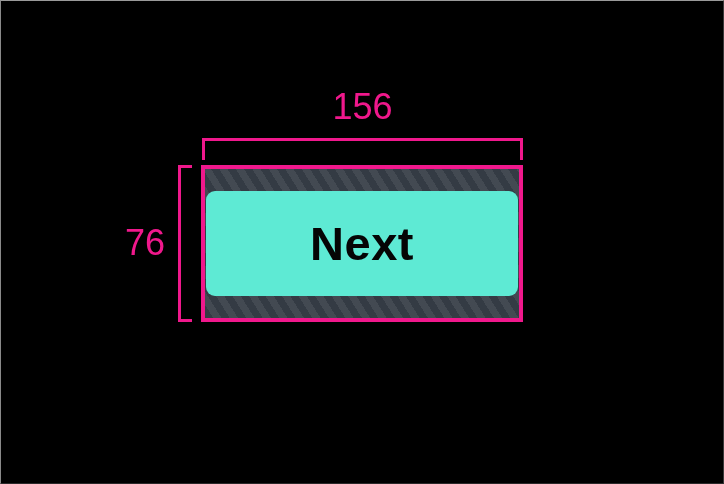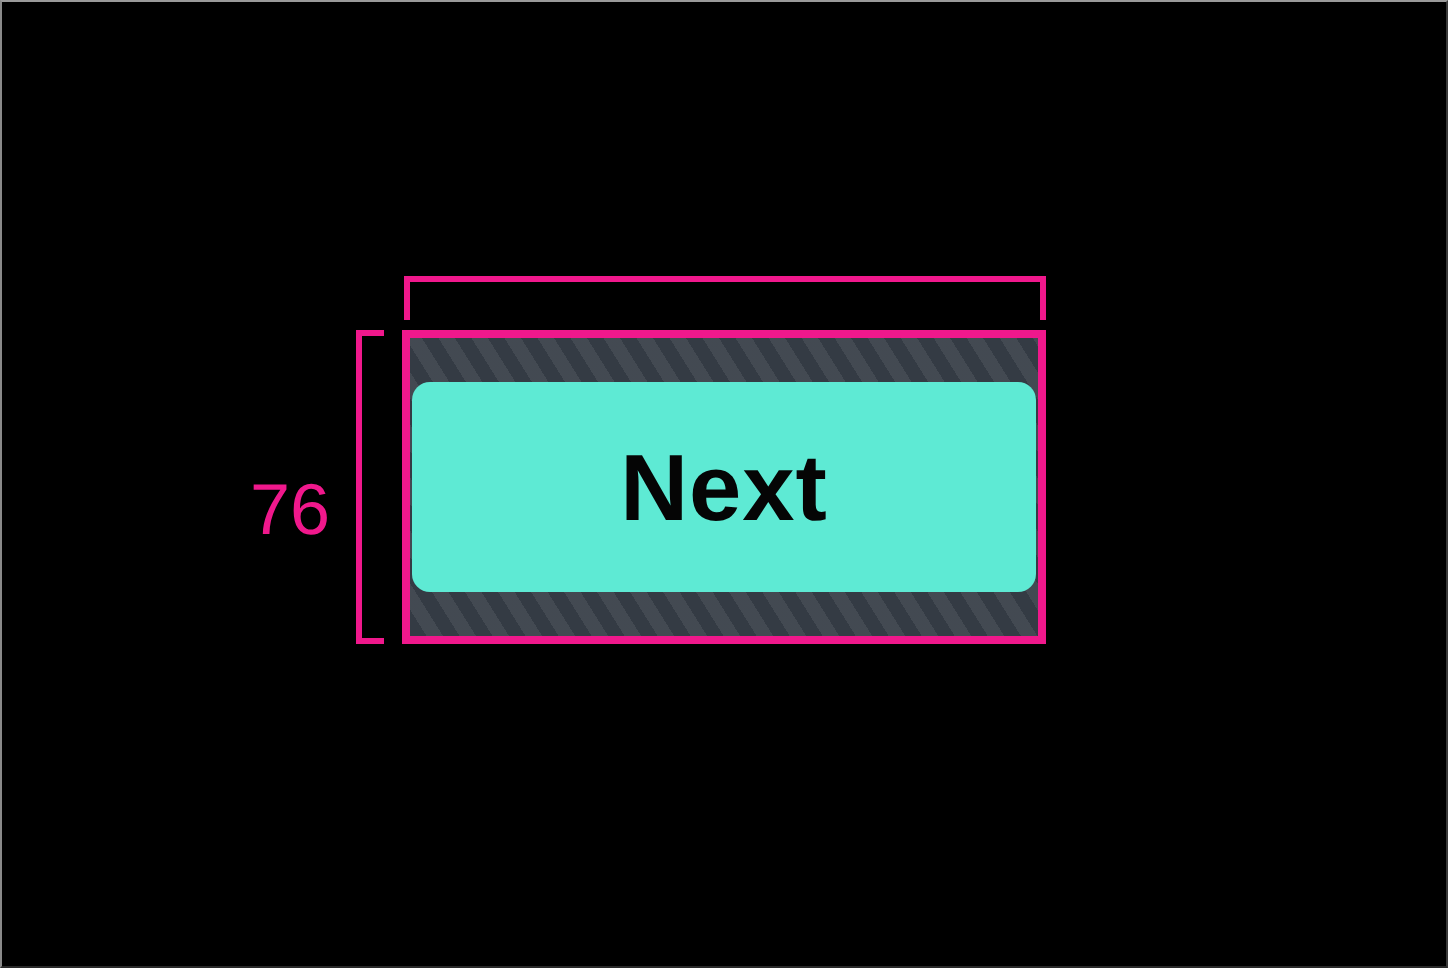--- a/index.html
+++ b/index.html
@@ -129,28 +129,28 @@
     left: 74px;
     top: 224px;
     width: 90px;
     text-align: right;
     font-family: "Liberation Sans", sans-serif;
     font-size: 36px;
     font-weight: 400;
     color: #F0188C;
     line-height: 1;
     user-select: none;
-    margin-top: 12px;
   }
 </style>
 </head>
 <body>
 
 <div id="screen">
 
+  <div id="width-label">156</div>
 
   <div id="width-bracket"></div>
 
   <div id="height-label">76</div>
 
   <div id="height-bracket"></div>
 
   <div id="element-highlight"></div>
 
   <div id="element-box"></div>

